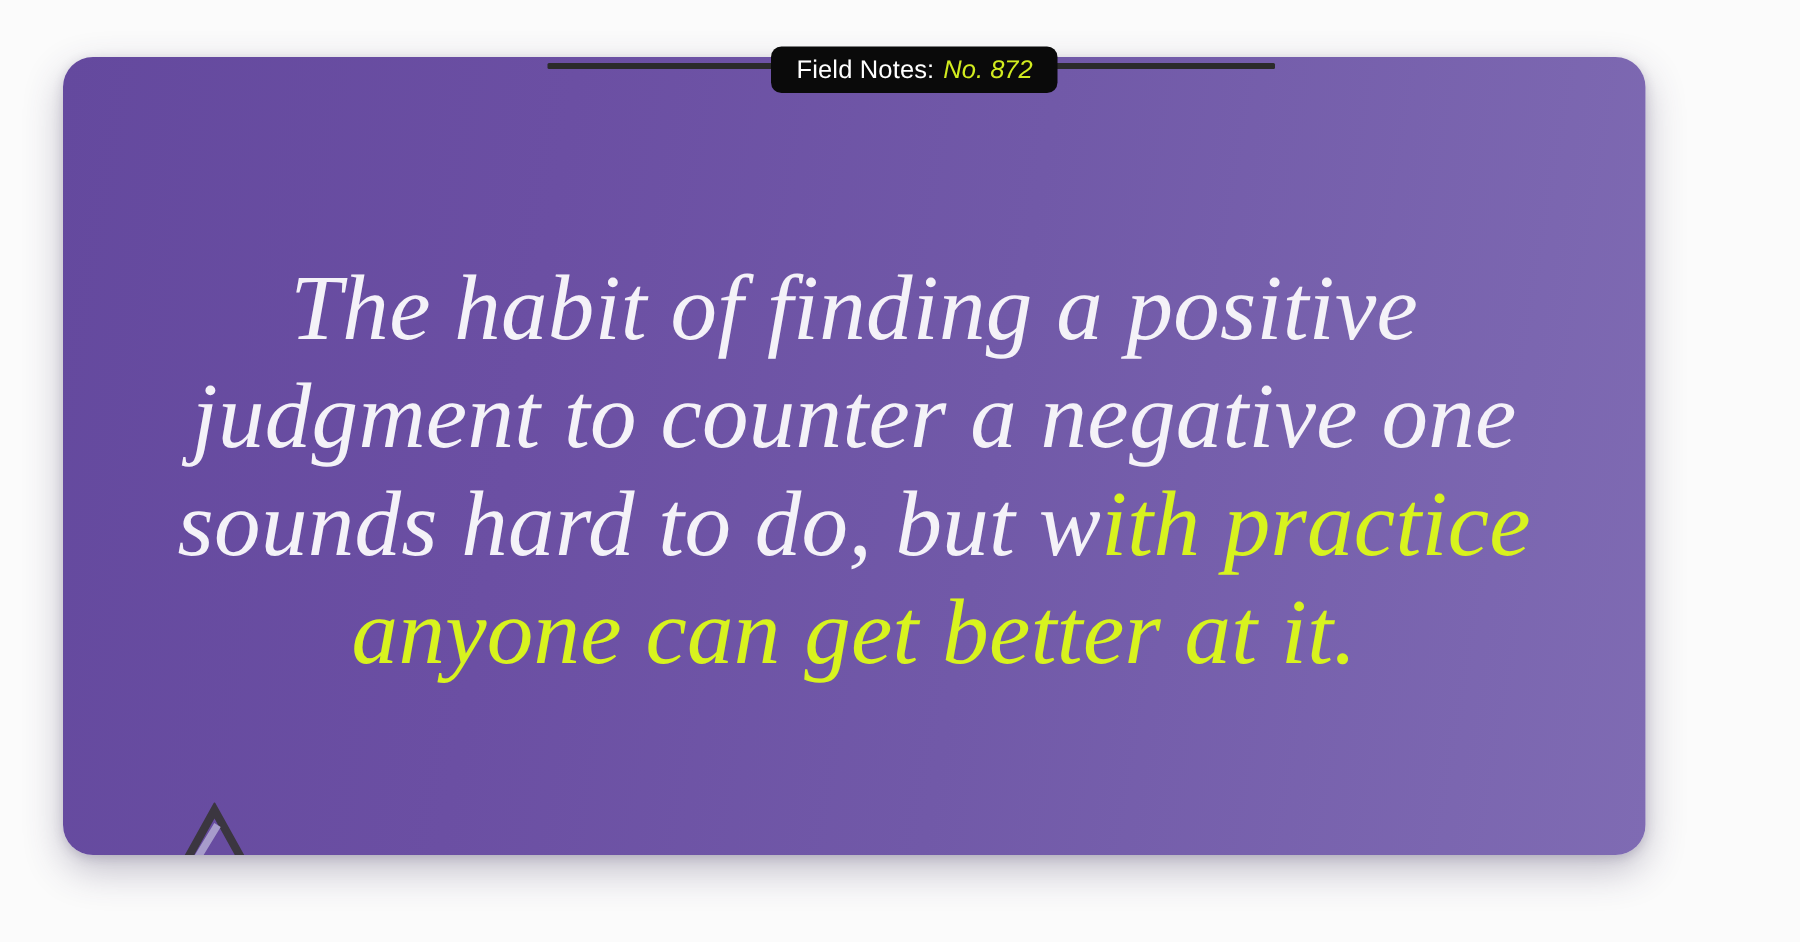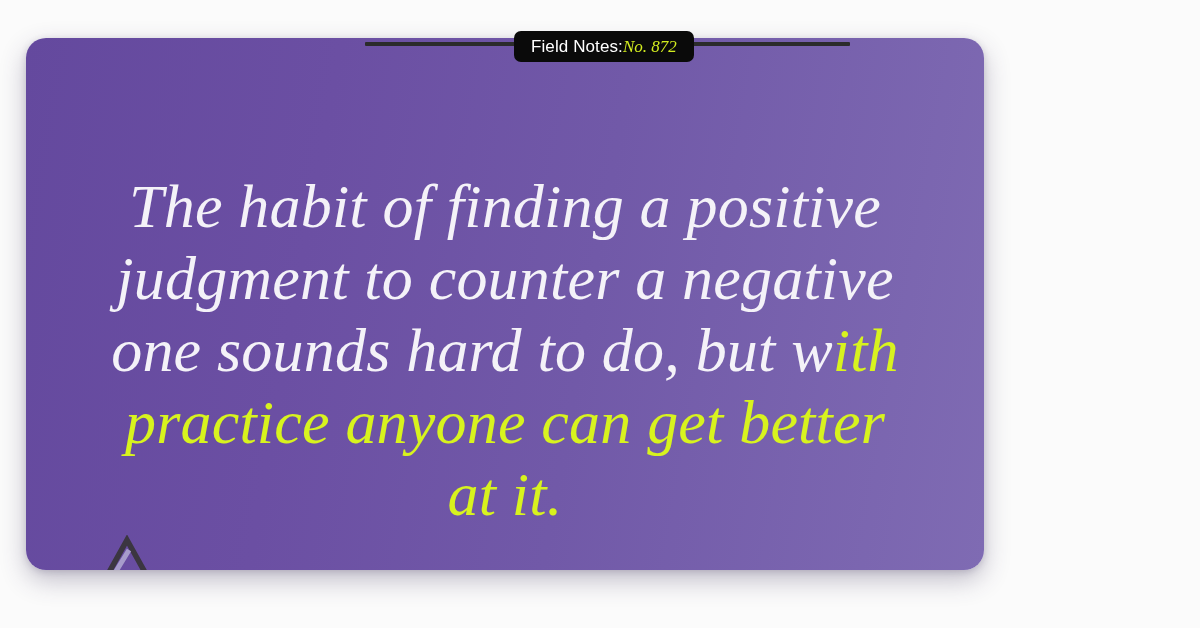--- a/index.html
+++ b/index.html
@@ -30,56 +30,57 @@
     width: 485px;
     height: 4px;
     background: #2b2b2b;
     border-radius: 1px;
     z-index: 2;
   }
 
   
   .quote-card {
     position: absolute;
-    left: 26px;
+    left: 42px;
     top: 38px;
-    width: 958px;
+    width: 1055px;
     height: 532px;
     border-radius: 20px;
     background: linear-gradient(100deg, #64499e 0%, #6b4fa3 30%, #7159a8 58%, #7f6bb3 100%);
     box-shadow: 0 10px 26px rgba(60, 50, 90, 0.30),
                 0 2px 7px rgba(60, 50, 90, 0.18);
     overflow: hidden;
     z-index: 1;
   }
 
   
   .note-badge {
     position: absolute;
     left: 514px;
     top: 31px;
     height: 31px;
     padding: 0 17px;
     display: flex;
     align-items: center;
+    gap: 6px;
     background: #0a0a0a;
     border-radius: 7px;
     z-index: 5;
     white-space: nowrap;
   }
   .badge-label {
     color: #ffffff;
     font-family: "Liberation Sans", sans-serif;
     font-size: 17px;
     letter-spacing: 0.1px;
     line-height: 1;
   }
   .badge-number {
     color: #d2ec1f;
-    font-family: Liberation Serif, serif;
+    font-family: Liberation Sans, sans-serif;
     font-style: italic;
     font-size: 17px;
     line-height: 1;
   }
 
   
   .quote-block {
     position: absolute;
     left: 0;
     right: 0;

